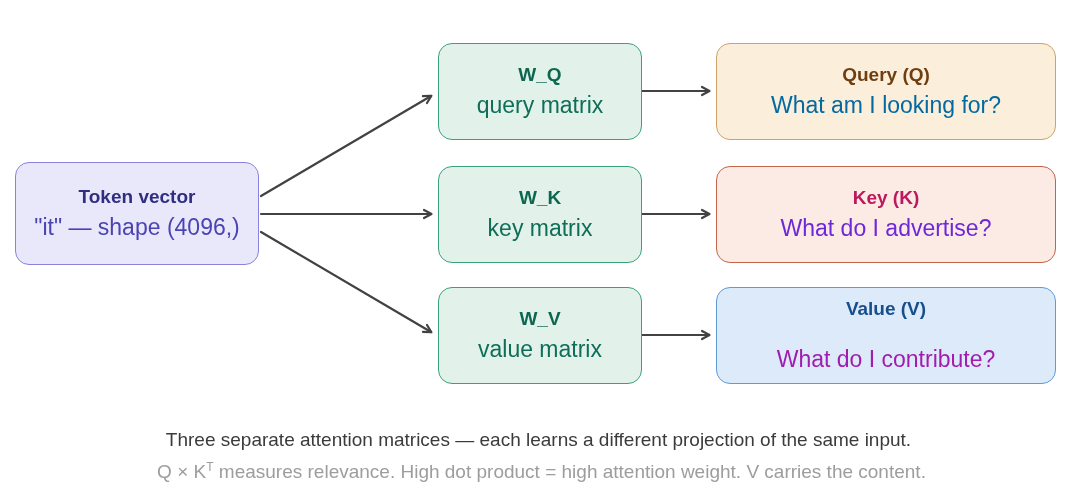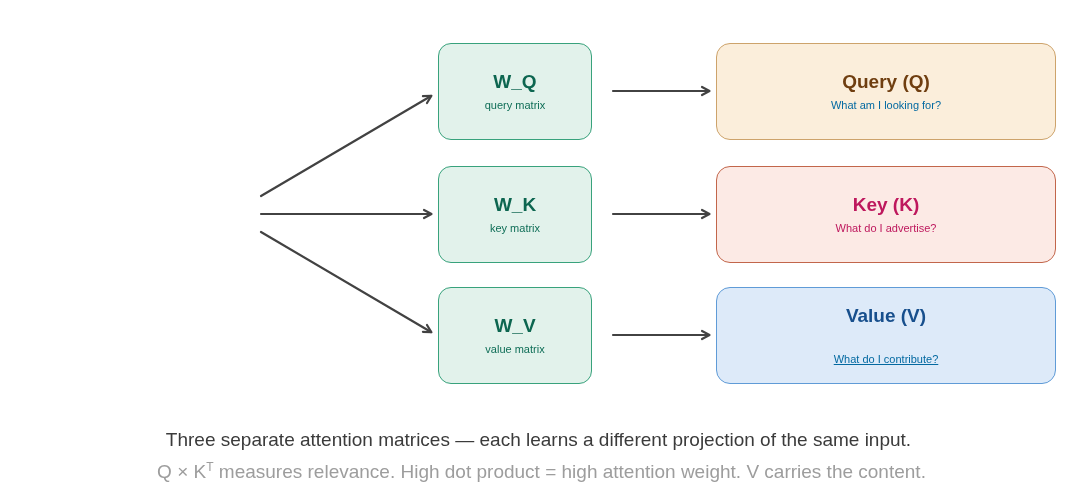--- a/index.html
+++ b/index.html
@@ -33,40 +33,39 @@
     justify-content: center;
     gap: 7px;
     text-align: center;
   }
   .node .title {
     font-size: 19px;
     font-weight: 700;
     line-height: 1.1;
   }
   .node .subtitle {
-    font-size: 11px;
+    font-size: 23px;
     font-weight: 400;
     line-height: 1.1;
   }
 
   
   .node.input {
     left: 15px; top: 162px; width: 244px; height: 103px;
     background: #e9e8fa;
     border-color: #8a82dd;
   }
   .node.input .title    { color: #312e81; }
   .node.input .subtitle { color: #4a43b2; }
 
   
   .node.matrix {
-    left: 438px; width: 154px; height: 97px;
+    left: 438px; width: 204px; height: 97px;
     background: #e2f2eb;
     border-color: #38a27c;
-    border-radius: 13px;
   }
   .node.matrix .title    { color: #0d6650; }
   .node.matrix .subtitle { color: #0f6e57; }
   .node.matrix.row-0 { top: 43px; }
   .node.matrix.row-1 { top: 166px; }
   .node.matrix.row-2 { top: 287px; text-align: center; }
 
   
   .node.output {
     left: 716px; width: 340px; height: 97px;
@@ -80,28 +79,28 @@
     border-color: #cda36b;
   }
   .node.output.query .title    { color: #6f3e10; }
   .node.output.query .subtitle { color: #0369a1; }
 
   .node.output.key {
     background: #fceae5;
     border-color: #c2664b;
   }
   .node.output.key .title    { color: #be185d; }
-  .node.output.key .subtitle { color: #be185d; }
+  .node.output.key .subtitle { color: #6d28d9; }
 
   .node.output.value {
     background: #ddeaf9;
     border-color: #5f9bd7;
   }
   .node.output.value .title    { color: #174f8d; }
-  .node.output.value .subtitle { color: #0369a1; text-decoration: underline; }
+  .node.output.value .subtitle { color: #a21caf; }
 
   
   .caption-1 {
     position: absolute;
     left: 0; right: 0;
     top: 429px;
     text-align: center;
     font-size: 19px;
     color: #3b3b3b;
   }
@@ -134,20 +133,24 @@
     <g stroke="#424242" stroke-width="2.2" stroke-linecap="round">
       <line x1="261" y1="196" x2="431" y2="96" marker-end="url(#ah)"></line>
       <line x1="261" y1="214" x2="431" y2="214" marker-end="url(#ah)"></line>
       <line x1="261" y1="232" x2="431" y2="332" marker-end="url(#ah)"></line>
       <line x1="613" y1="91" x2="709" y2="91" marker-end="url(#ah)"></line>
       <line x1="613" y1="214" x2="709" y2="214" marker-end="url(#ah)"></line>
       <line x1="613" y1="335" x2="709" y2="335" marker-end="url(#ah)"></line>
     </g>
   </svg>
 
+  <div class="node input">
+    <div class="title">Token vector</div>
+    <div class="subtitle">"it" — shape (4096,)</div>
+  </div>
 
   <div class="node matrix row-0">
     <div class="title">W_Q</div>
     <div class="subtitle">query matrix</div>
   </div>
   <div class="node matrix row-1">
     <div class="title">W_K</div>
     <div class="subtitle">key matrix</div>
   </div>
   <div class="node matrix row-2">

